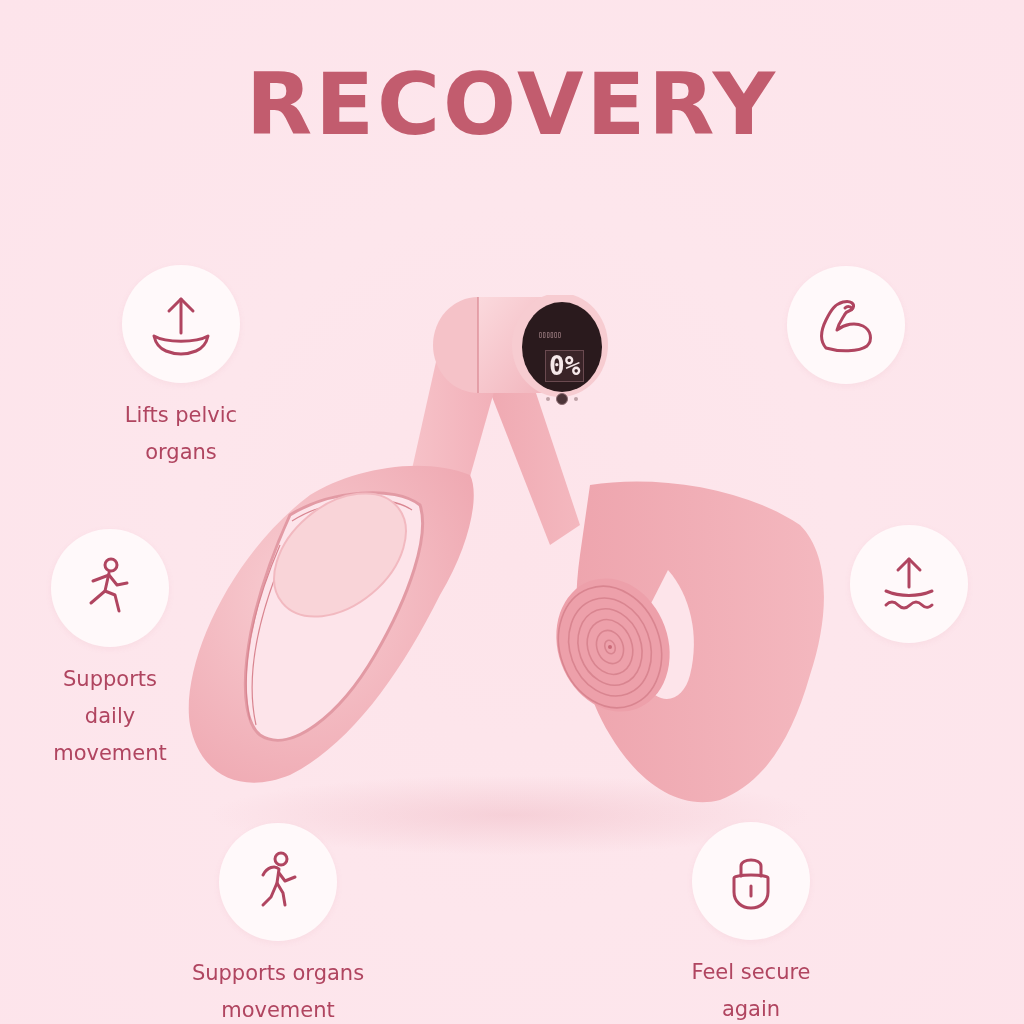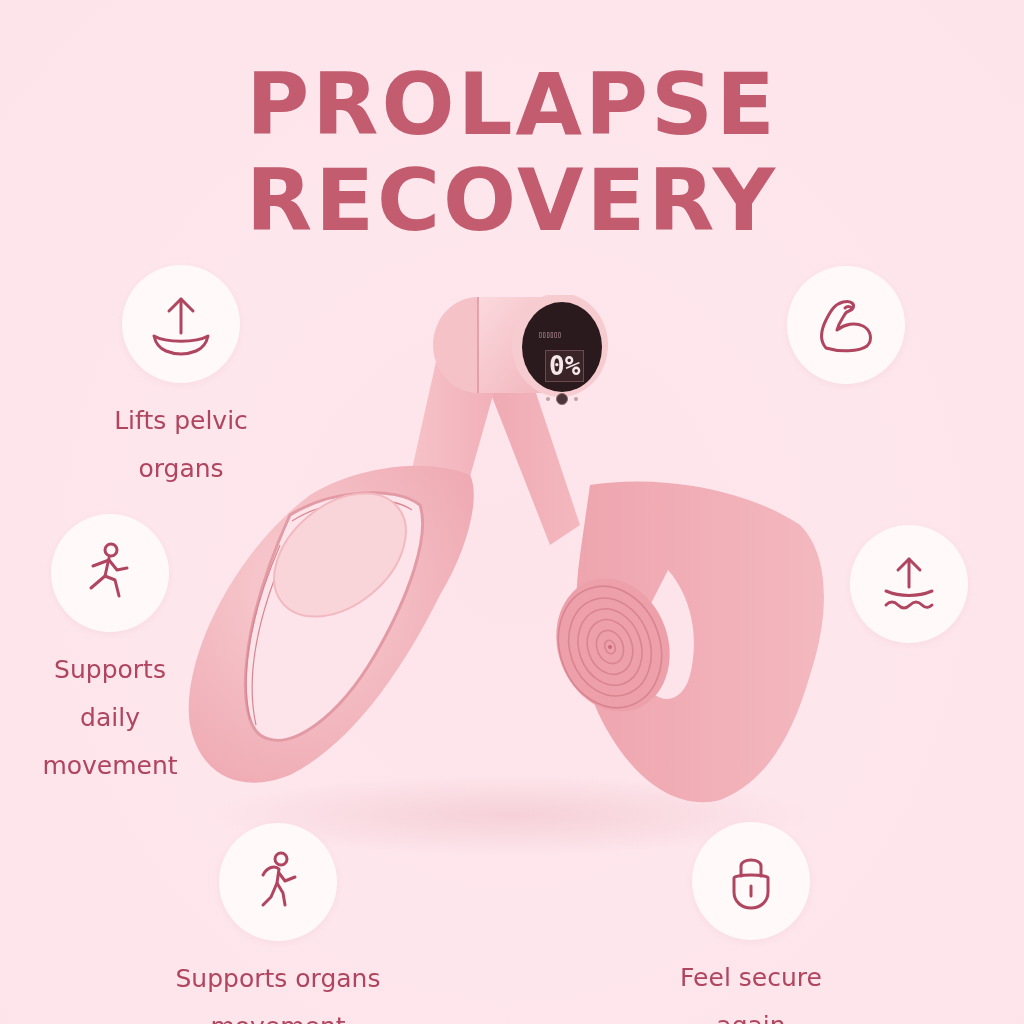--- a/index.html
+++ b/index.html
@@ -17,43 +17,42 @@
   }
   .title span { display: block; }
 
   .feature { position: absolute; text-align: center; }
   .feature .circle {
     width: 118px; height: 118px; border-radius: 50%; background: #fff9fa;
     margin: 0 auto; display: flex; align-items: center; justify-content: center;
     box-shadow: 0 2px 6px rgba(200,120,140,0.08);
   }
   .feature .label {
-    font-family: "DejaVu Sans", sans-serif; font-size: 25px; line-height: 48px;
+    font-family: "DejaVu Sans", sans-serif; font-size: 21px; line-height: 37px;
     color: #b04560; margin-top: 14px; white-space: pre-line;
   }
   .f1 { left: 96px; top: 265px; width: 170px; }
   .f2 { left: 736px; top: 266px; width: 220px; }
-  .f3 { left: 22px; top: 514px; width: 176px; }
+  .f3 { left: 22px; top: 529px; width: 176px; }
   .f4 { left: 828px; top: 525px; width: 162px; }
   .f5 { left: 168px; top: 823px; width: 220px; }
   .f6 { left: 660px; top: 822px; width: 182px; }
 
   .device { position: absolute; left: 180px; top: 295px; width: 660px; height: 570px; }
   .device svg { width: 100%; height: 100%; }
 
   .screen-text {
     position: absolute; font-family: "DejaVu Sans Mono", monospace;
     color: #f6e8ea; font-weight: bold;
   }
 </style>
 </head>
 <body>
 
 <h1 class="title">
-  <span>PROLAPSE</span>
   <span>RECOVERY</span>
 </h1>
 
 <div class="device">
   <svg viewBox="0 0 660 570" xmlns="http://www.w3.org/2000/svg">
     <defs>
       <linearGradient id="armL" x1="0" y1="0" x2="1" y2="0">
         <stop offset="0" stop-color="#f7c5cb"></stop>
         <stop offset="1" stop-color="#f1adb6"></stop>
       </linearGradient>

